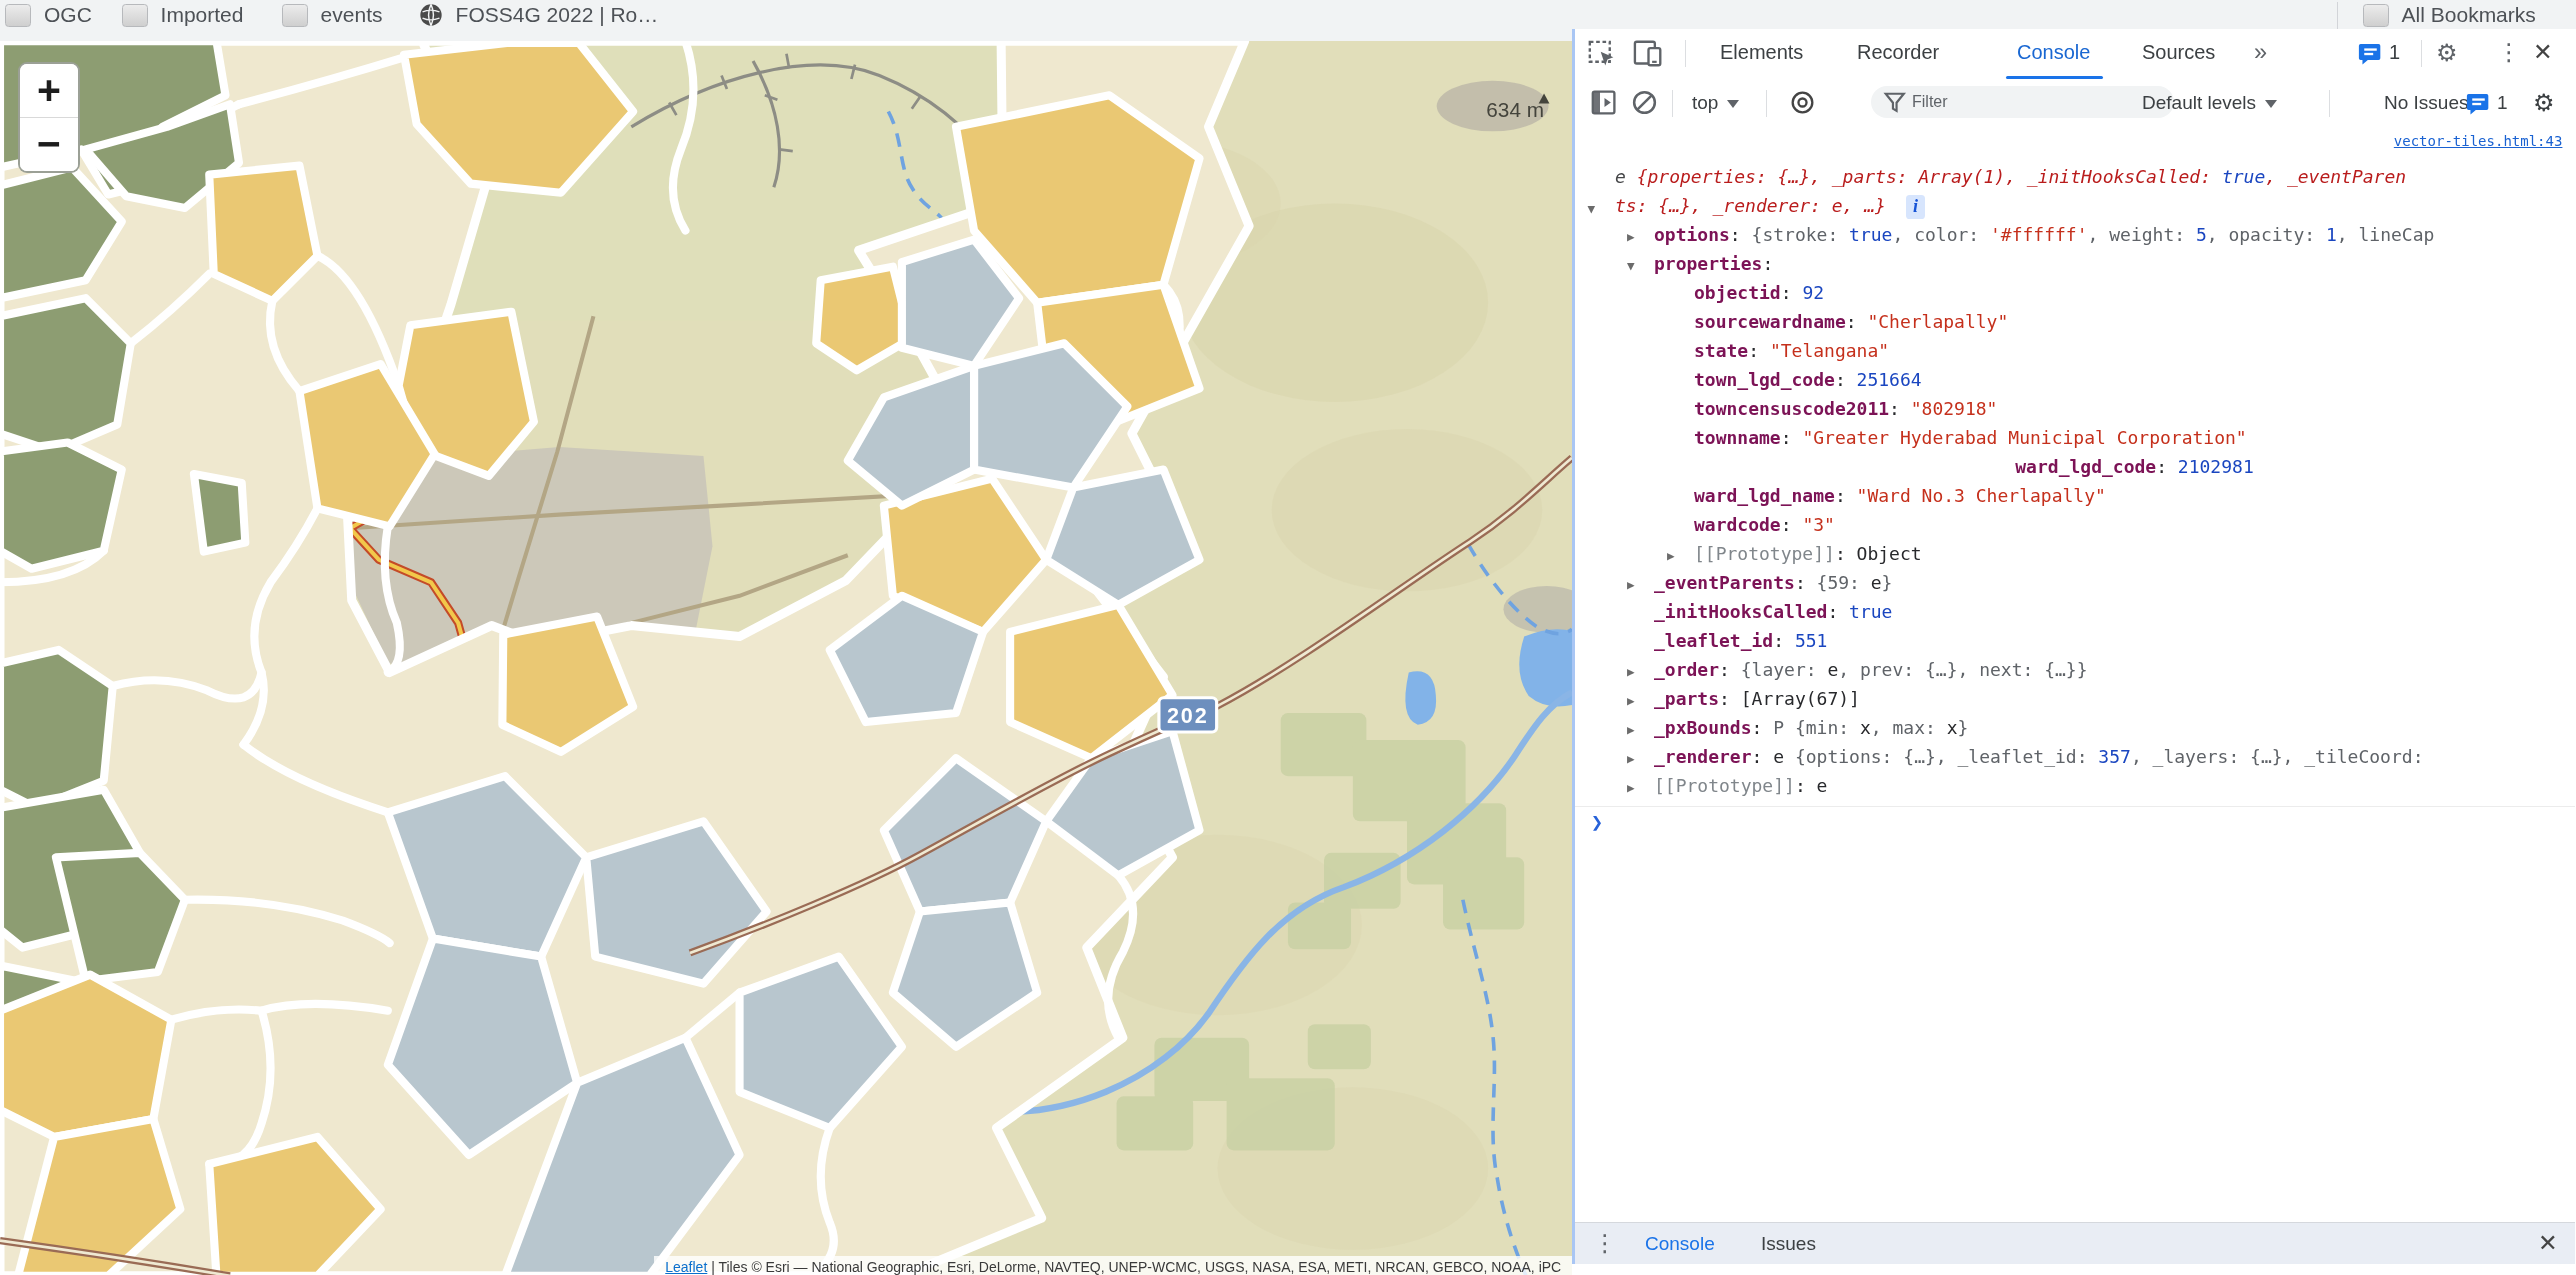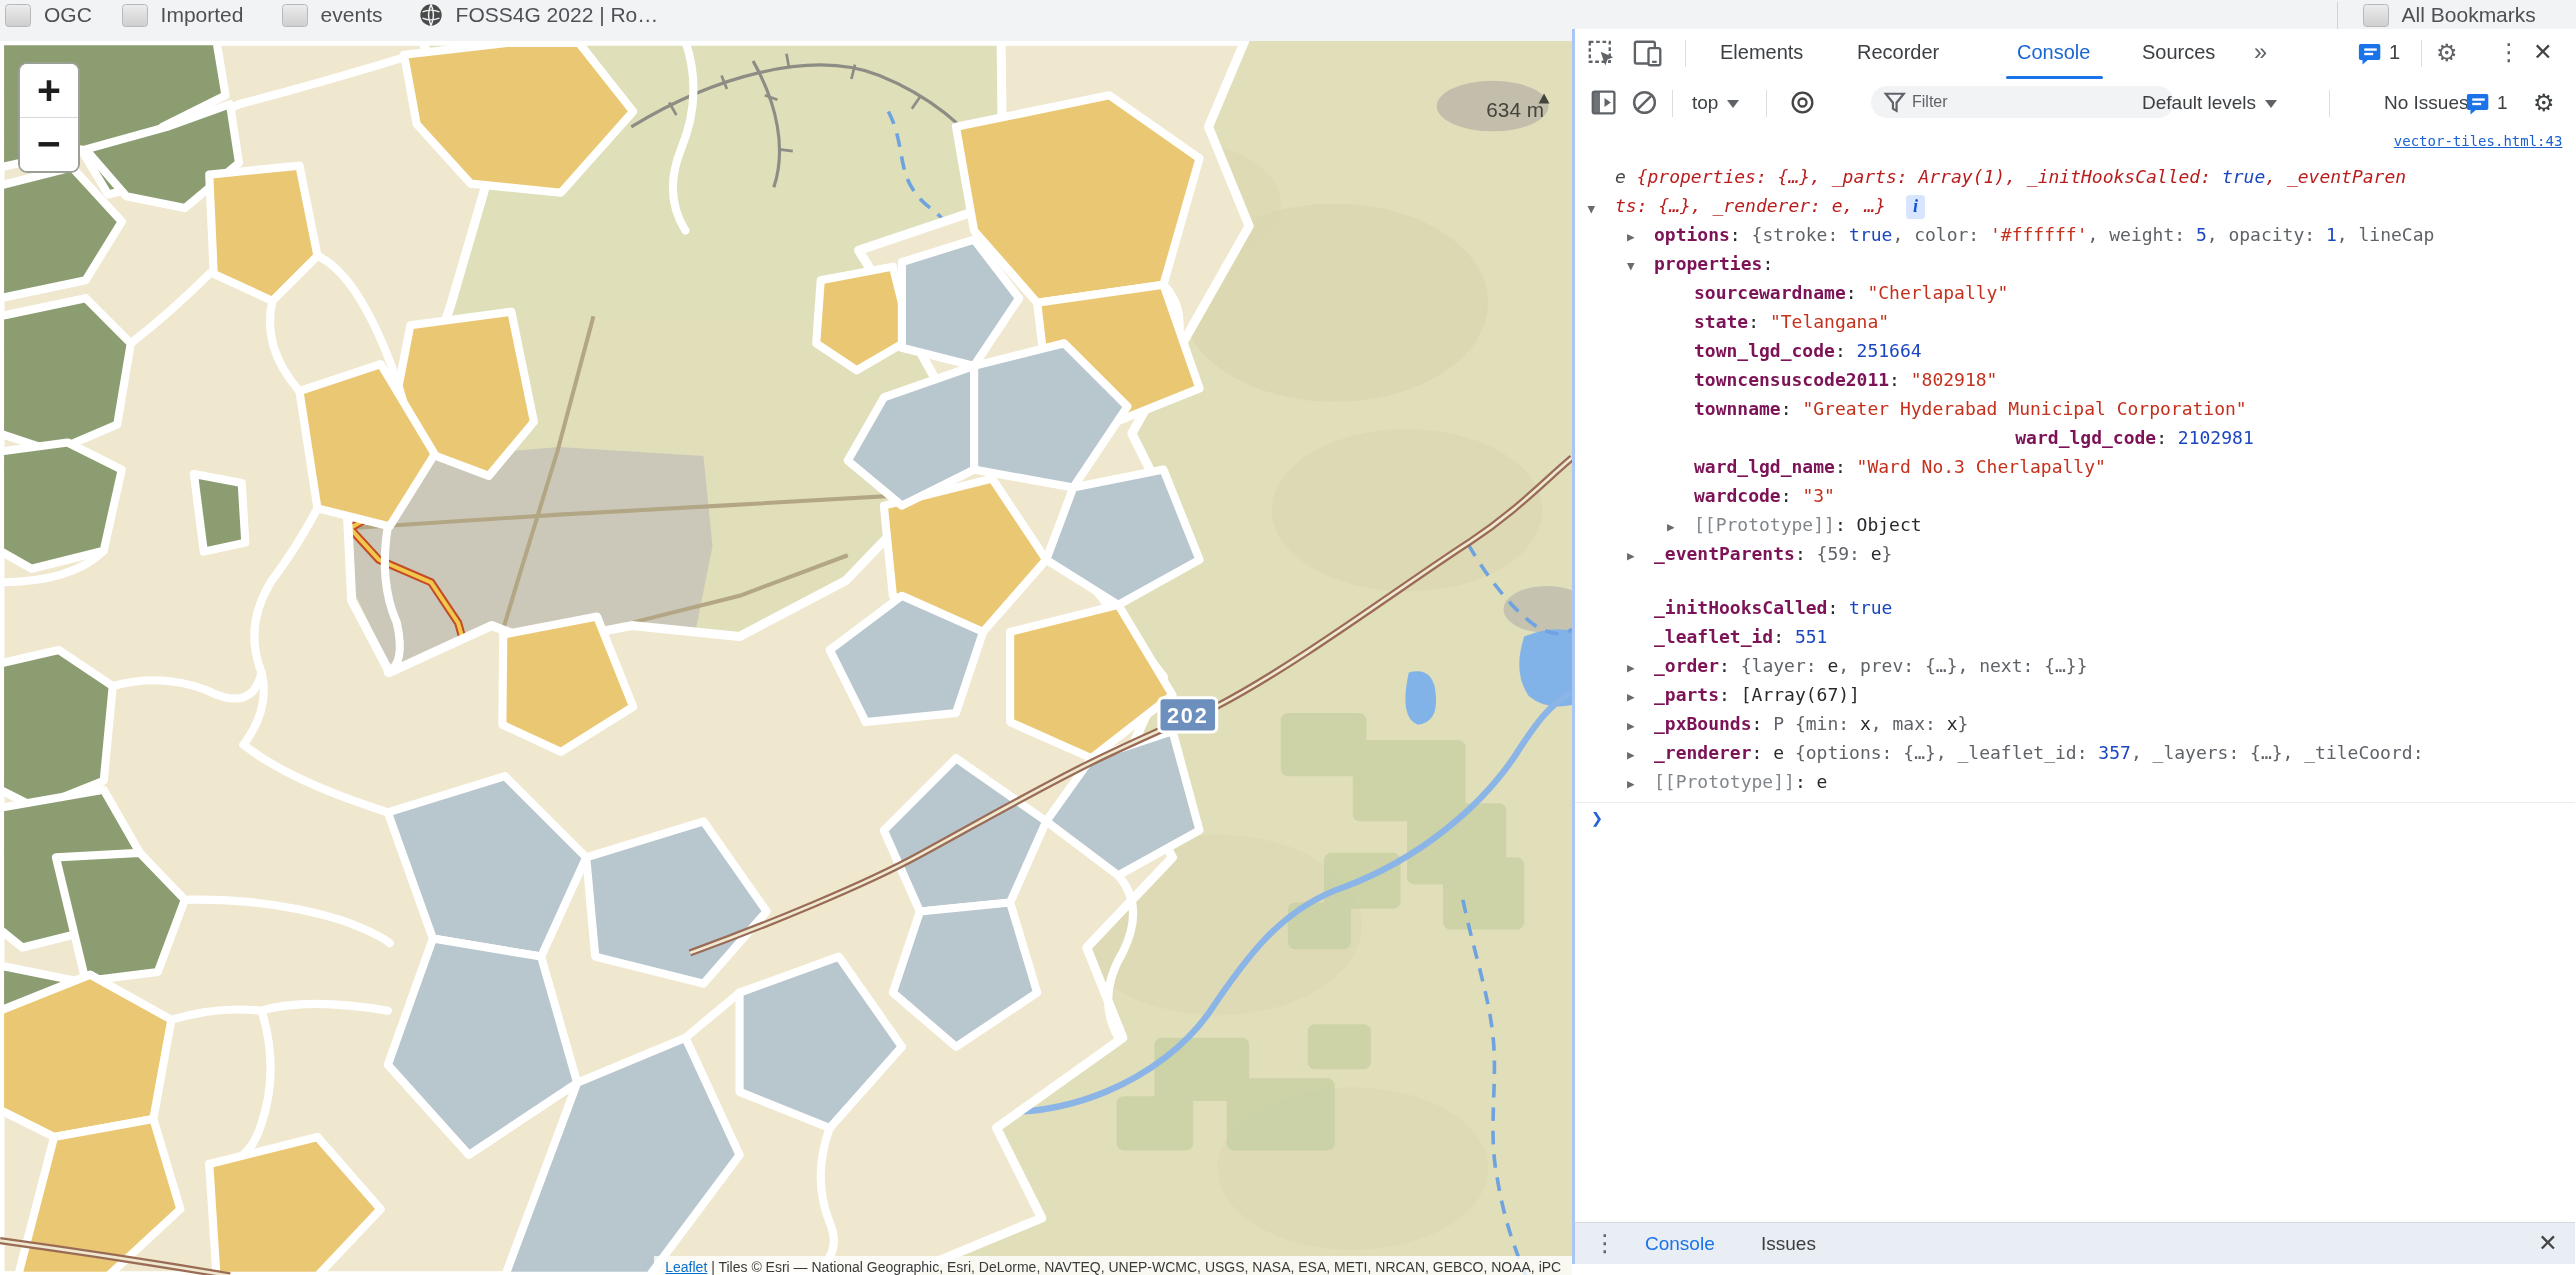--- a/index.html
+++ b/index.html
@@ -344,31 +344,32 @@
   </div>
 
   <div class="abs" id="console-area">
     <div id="log-entry">
       <span id="src-link">vector-tiles.html:43</span>
       <div style="height:29px;"></div>
       <div id="rows-host">
           <div class="console-row wrap" style="padding-left: 40px;"><span class="arrow" style="left: 12.6px; top: 32px;">▼</span><span class="c-obj">e </span><span class="c-prev">{properties: {…}, _parts: Array(1), _initHooksCalled: </span><span class="c-boolp">true</span><span class="c-prev">, _eventParents: {…}, _renderer: e, …} </span><span class="c-info">i</span></div>
           <div class="console-row" style="padding-left: 79px;"><span class="arrow" style="left: 52px; top: 1.8px;">▶</span><span class="c-key">options</span><span class="c-plain">: </span><span class="c-dim">{stroke: </span><span class="c-bool">true</span><span class="c-dim">, color: </span><span class="c-str">'#ffffff'</span><span class="c-dim">, weight: </span><span class="c-num">5</span><span class="c-dim">, opacity: </span><span class="c-num">1</span><span class="c-dim">, lineCap</span></div>
           <div class="console-row" style="padding-left: 79px;"><span class="arrow" style="left: 52px; top: 1.8px;">▼</span><span class="c-key">properties</span><span class="c-plain">:</span></div>
+          <div class="console-row" style="padding-left: 119px;"><span class="c-key">objectid</span><span class="c-plain">: </span><span class="c-num">92</span></div>
           <div class="console-row" style="padding-left: 119px;"><span class="c-key">sourcewardname</span><span class="c-plain">: </span><span class="c-str">"Cherlapally"</span></div>
           <div class="console-row" style="padding-left: 119px;"><span class="c-key">state</span><span class="c-plain">: </span><span class="c-str">"Telangana"</span></div>
           <div class="console-row" style="padding-left: 119px;"><span class="c-key">town_lgd_code</span><span class="c-plain">: </span><span class="c-num">251664</span></div>
           <div class="console-row" style="padding-left: 119px;"><span class="c-key">towncensuscode2011</span><span class="c-plain">: </span><span class="c-str">"802918"</span></div>
           <div class="console-row" style="padding-left: 119px;"><span class="c-key">townname</span><span class="c-plain">: </span><span class="c-str">"Greater Hyderabad Municipal Corporation"</span></div>
           <div class="console-row" style="padding-left: 119px; text-align: center;"><span class="c-key">ward_lgd_code</span><span class="c-plain">: </span><span class="c-num">2102981</span></div>
           <div class="console-row" style="padding-left: 119px;"><span class="c-key">ward_lgd_name</span><span class="c-plain">: </span><span class="c-str">"Ward No.3 Cherlapally"</span></div>
           <div class="console-row" style="padding-left: 119px;"><span class="c-key">wardcode</span><span class="c-plain">: </span><span class="c-str">"3"</span></div>
           <div class="console-row" style="padding-left: 119px;"><span class="arrow" style="left: 92px; top: 1.8px;">▶</span><span class="c-dimkey">[[Prototype]]</span><span class="c-plain">: </span><span class="c-plain">Object</span></div>
           <div class="console-row" style="padding-left: 79px;"><span class="arrow" style="left: 52px; top: 1.8px;">▶</span><span class="c-key">_eventParents</span><span class="c-plain">: </span><span class="c-dim">{59: </span><span class="c-plain">e</span><span class="c-dim">}</span></div>
-          <div class="console-row" style="padding-left: 79px; margin-top: 25px;"><span class="c-key">_initHooksCalled</span><span class="c-plain">: </span><span class="c-bool">true</span></div>
+          <div class="console-row" style="padding-left: 79px;"><span class="c-key">_initHooksCalled</span><span class="c-plain">: </span><span class="c-bool">true</span></div>
           <div class="console-row" style="padding-left: 79px;"><span class="c-key">_leaflet_id</span><span class="c-plain">: </span><span class="c-num">551</span></div>
           <div class="console-row" style="padding-left: 79px;"><span class="arrow" style="left: 52px; top: 1.8px;">▶</span><span class="c-key">_order</span><span class="c-plain">: </span><span class="c-dim">{layer: </span><span class="c-plain">e</span><span class="c-dim">, prev: {…}, next: {…}}</span></div>
           <div class="console-row" style="padding-left: 79px;"><span class="arrow" style="left: 52px; top: 1.8px;">▶</span><span class="c-key">_parts</span><span class="c-plain">: </span><span class="c-plain">[Array(67)]</span></div>
           <div class="console-row" style="padding-left: 79px;"><span class="arrow" style="left: 52px; top: 1.8px;">▶</span><span class="c-key">_pxBounds</span><span class="c-plain">: </span><span class="c-dim">P </span><span class="c-dim">{min: </span><span class="c-plain">x</span><span class="c-dim">, max: </span><span class="c-plain">x</span><span class="c-dim">}</span></div>
           <div class="console-row" style="padding-left: 79px;"><span class="arrow" style="left: 52px; top: 1.8px;">▶</span><span class="c-key">_renderer</span><span class="c-plain">: </span><span class="c-plain">e </span><span class="c-dim">{options: {…}, _leaflet_id: </span><span class="c-num">357</span><span class="c-dim">, _layers: {…}, _tileCoord:</span></div>
           <div class="console-row" style="padding-left: 79px;"><span class="arrow" style="left: 52px; top: 1.8px;">▶</span><span class="c-dimkey">[[Prototype]]</span><span class="c-plain">: </span><span class="c-plain">e</span></div>
         </div>
     </div>
     <div id="prompt-row">
       <span>❯</span>

